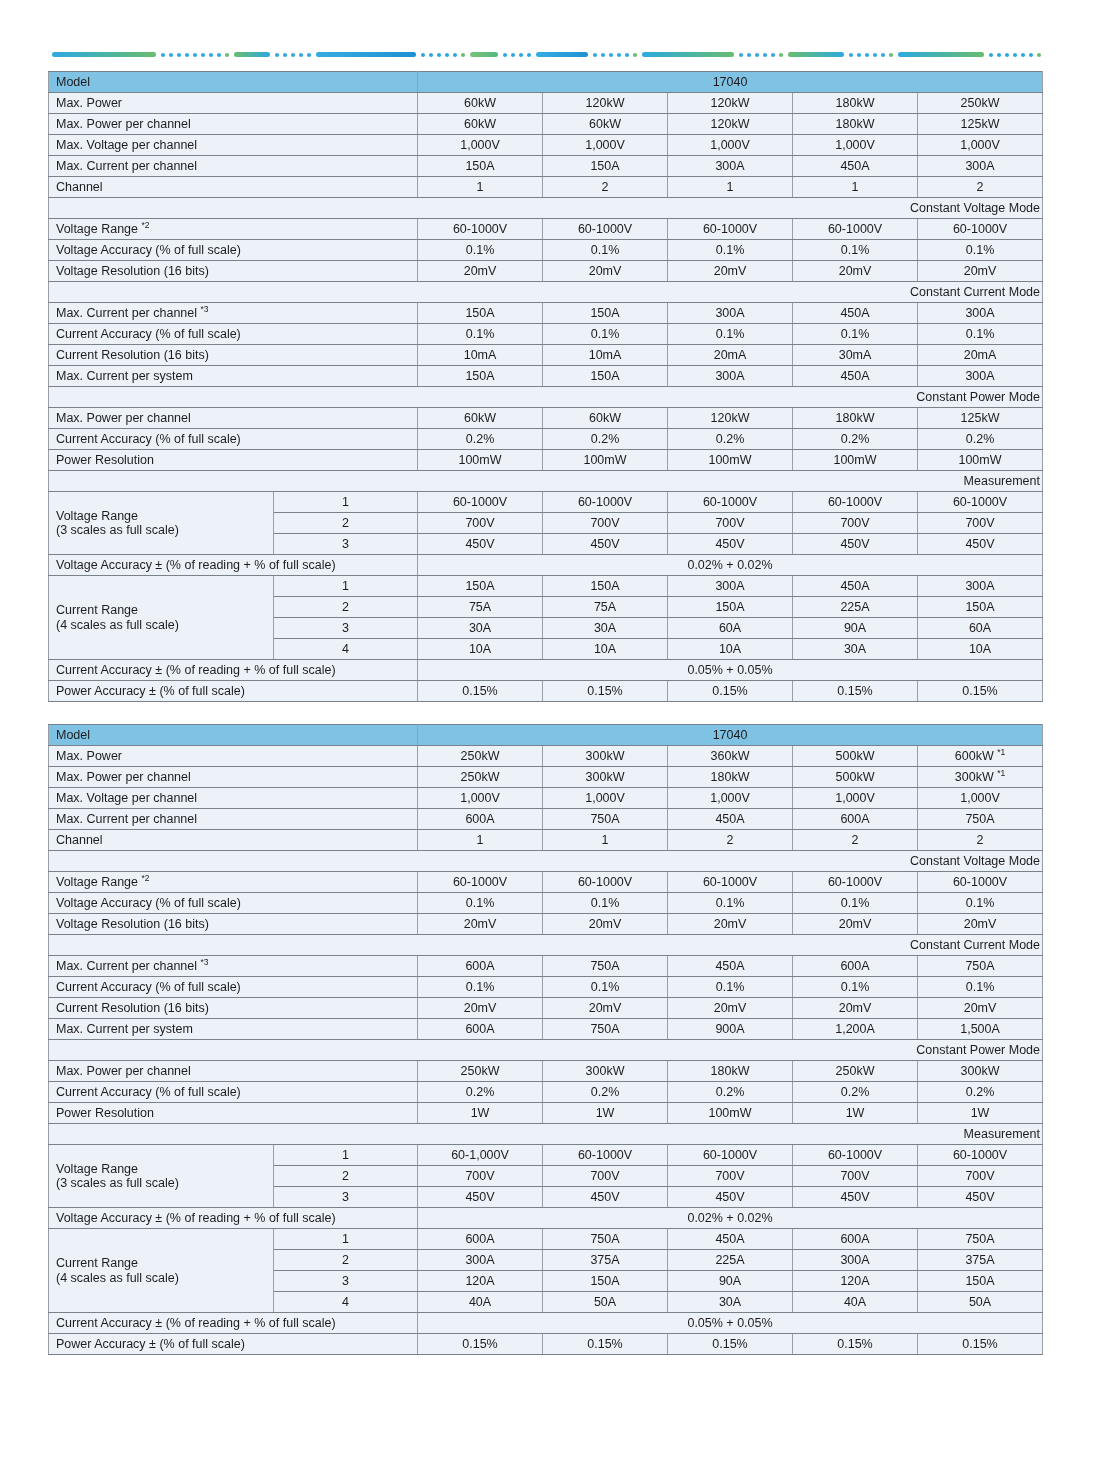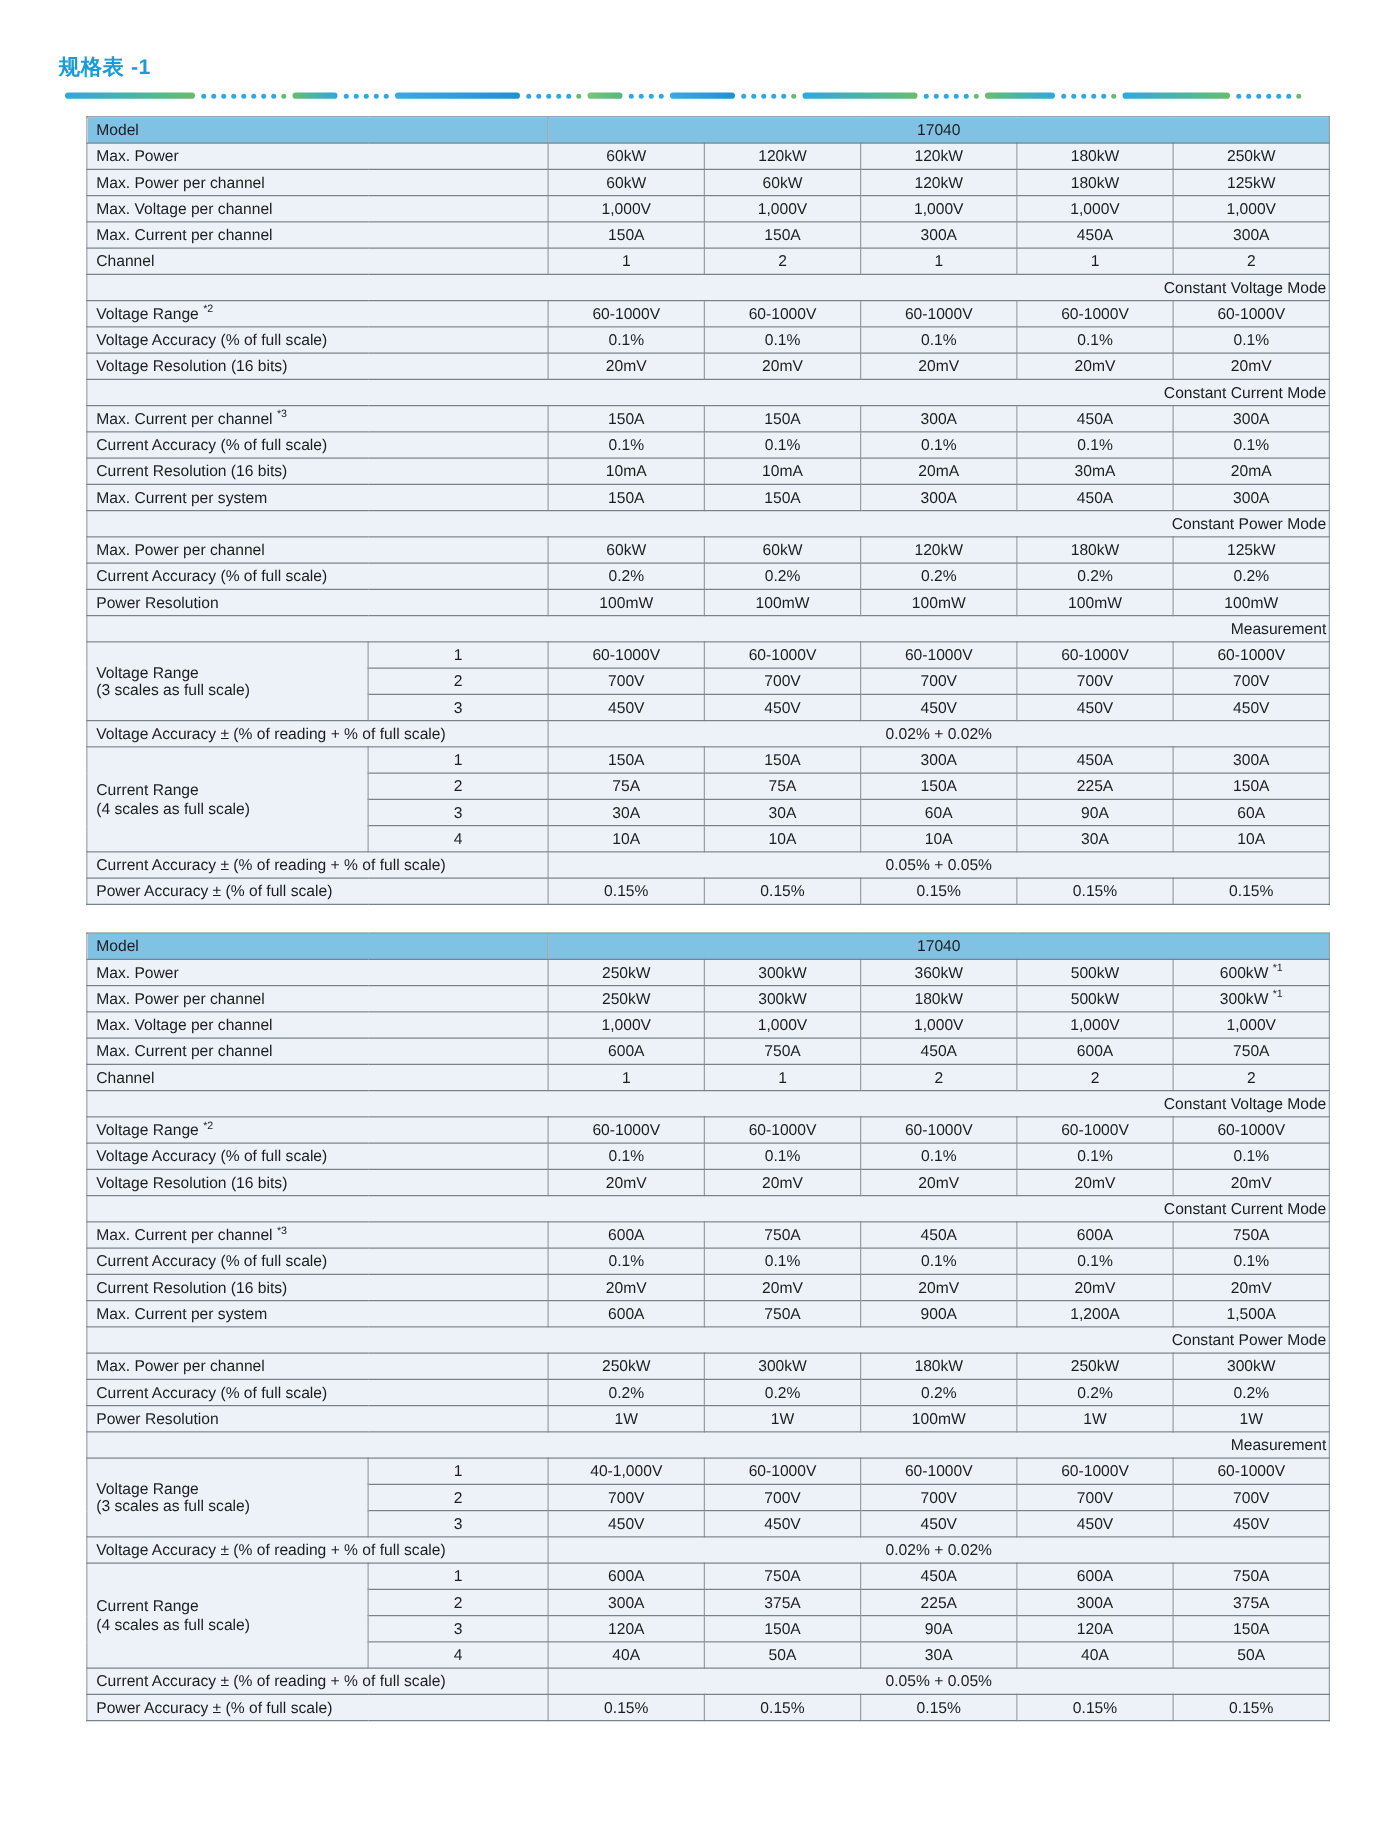--- a/index.html
+++ b/index.html
@@ -21,21 +21,21 @@
   }
   .divider .bar { height:5px; border-radius:3px; flex:none; }
   .divider .dotgroup { display:flex; gap:4px; flex:none; align-items:center; }
   .divider .dot { width:4px; height:4px; border-radius:50%; flex:none; background:var(--div-blue,#2da9e1); }
   .divider .dot.green { background:var(--div-green,#67bd6e); }
   .bar.g-bg { background:linear-gradient(90deg,var(--div-blue,#2da9e1),var(--div-green,#67bd6e)); }
   .bar.g-gb { background:linear-gradient(90deg,var(--div-green,#67bd6e),var(--div-blue,#2da9e1)); }
   .bar.g-b  { background:linear-gradient(90deg,#35ade2,#1d92d2); }
   .bar.g-g  { background:linear-gradient(90deg,#79c47a,#55b77f); }
 
-  .spec-wrap { margin-left:22px; }
+  .spec-wrap { margin-left:1px; }
   .spec-wrap + .spec-wrap { margin-top:22px; }
   table.spec {
     border-collapse:collapse; table-layout:fixed; width:995px;
     border:1px solid #848d93;
   }
   table.spec td {
     height:21px; font-size:12.5px; line-height:1.15;
     border:1px solid var(--border,#9aa2a8);
     border-top-color:#79828a; border-bottom-color:#79828a;
     background:var(--data-bg,#edf2f9);
@@ -46,21 +46,20 @@
   tr.model-row td { background:var(--model-bg,#7fc2e4); }
   td.section { background:var(--section-bg,#b4d9eb); text-align:right; padding:0 7px; }
   td.group-cell { vertical-align:middle; }
   .g1, .g2 { font-size:12.5px; }
   sup { font-size:8.5px; line-height:0; }
 </style>
 </head>
 <body style="--title: #1a9ad6; --model-bg: #7fc2e4; --section-bg: #b4d9eb; --data-bg: #edf2f9; --border: #98a0a6; --text: #1d1d1f; --div-blue: #2da9e1; --div-green: #67bd6e;">
 
 <div class="page">
-  <div class="page-title">规格表 -1</div>
   <div class="divider" id="divider">
       <span class="bar g-bg" style="width: 104px;"></span>
       <span class="dotgroup">
         <span class="dot"></span>
         <span class="dot"></span>
         <span class="dot"></span>
         <span class="dot"></span>
         <span class="dot"></span>
         <span class="dot"></span>
         <span class="dot"></span>
@@ -507,21 +506,21 @@
           </tr>
           <tr>
             <td class="section" colspan="7">Measurement</td>
           </tr>
           <tr>
             <td class="lbl group-cell" colspan="1" rowspan="3">
               <div class="g1">Voltage Range</div>
               <div class="g2">(3 scales as full scale)</div>
             </td>
             <td class="val">1</td>
-            <td class="val">40-1,000V</td>
+            <td class="val">60-1,000V</td>
             <td class="val">60-1000V</td>
             <td class="val">60-1000V</td>
             <td class="val">60-1000V</td>
             <td class="val">60-1000V</td>
           </tr>
           <tr>
             <td class="val">2</td>
             <td class="val">700V</td>
             <td class="val">700V</td>
             <td class="val">700V</td>

